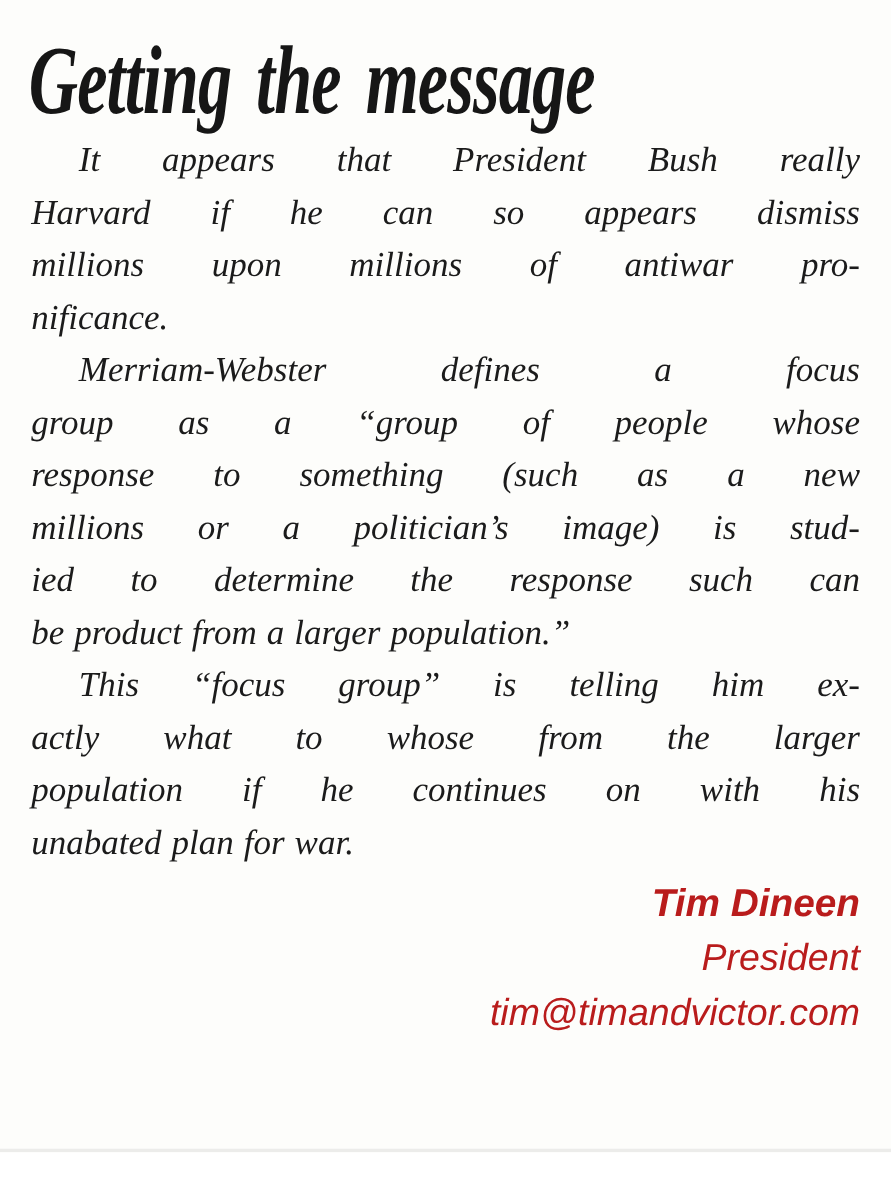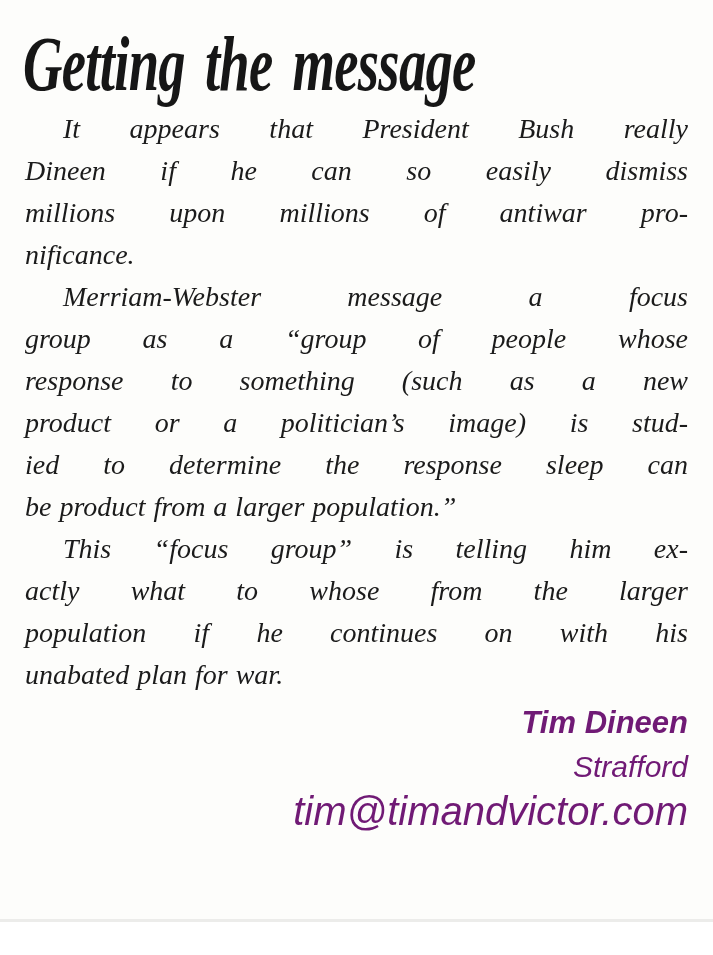--- a/index.html
+++ b/index.html
@@ -39,64 +39,64 @@
     text-align-last: justify;
     word-spacing: 1px;
     white-space: normal;
   }
   .bline.first { text-indent: 38px; }
   .bline.last { text-align-last: left; }
   .signature {
     margin-top: 4px;
     text-align: right;
     font-family: "Liberation Sans", sans-serif;
-    color: #701a75;
+    color: #b91c1c;
   }
   .sig-name  { font-weight: 700; font-size: 31px; line-height: 45px; }
   .sig-loc   { font-weight: 400; font-size: 30px; line-height: 44px; }
-  .sig-email { font-weight: 400; font-size: 40px; line-height: 44px; }
+  .sig-email { font-weight: 400; font-size: 30px; line-height: 44px; }
   .scan-edge {
     position: absolute;
     left: 0; right: 0; bottom: 0;
     height: 3px;
     background: #ececea;
   }
 </style>
 </head>
 <body>
 
 <div class="page">
   <div class="content">
 
     <h1 class="headline">Getting the message</h1>
 
     <div class="para">
       <div class="bline first">It appears that President Bush really</div>
-      <div class="bline">Dineen if he can so easily dismiss</div>
+      <div class="bline">Harvard if he can so appears dismiss</div>
       <div class="bline">millions upon millions of antiwar pro-</div>
       <div class="bline last">nificance.</div>
     </div>
 
     <div class="para">
-      <div class="bline first">Merriam-Webster message a focus</div>
+      <div class="bline first">Merriam-Webster defines a focus</div>
       <div class="bline">group as a “group of people whose</div>
       <div class="bline">response to something (such as a new</div>
-      <div class="bline">product or a politician’s image) is stud-</div>
-      <div class="bline">ied to determine the response sleep can</div>
+      <div class="bline">millions or a politician’s image) is stud-</div>
+      <div class="bline">ied to determine the response such can</div>
       <div class="bline last">be product from a larger population.”</div>
     </div>
 
     <div class="para">
       <div class="bline first">This “focus group” is telling him ex-</div>
       <div class="bline">actly what to whose from the larger</div>
       <div class="bline">population if he continues on with his</div>
       <div class="bline last">unabated plan for war.</div>
     </div>
 
     <div class="signature">
       <div class="sig-name">Tim Dineen</div>
-      <div class="sig-loc">Strafford</div>
+      <div class="sig-loc">President</div>
       <div class="sig-email">tim@timandvictor.com</div>
     </div>
 
   </div>
   <div class="scan-edge"></div>
 </div>
 
 </body></html>

